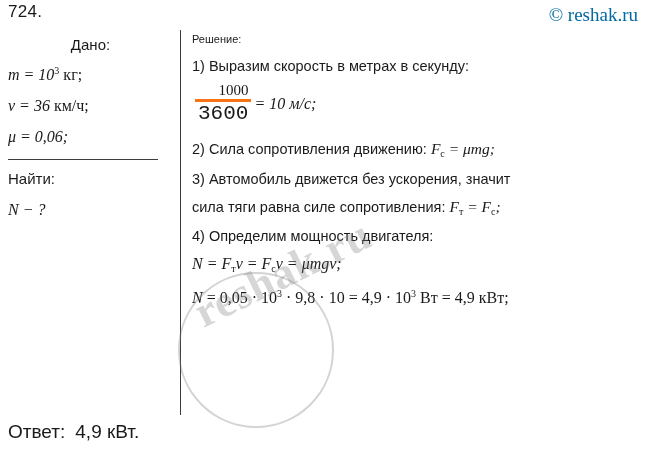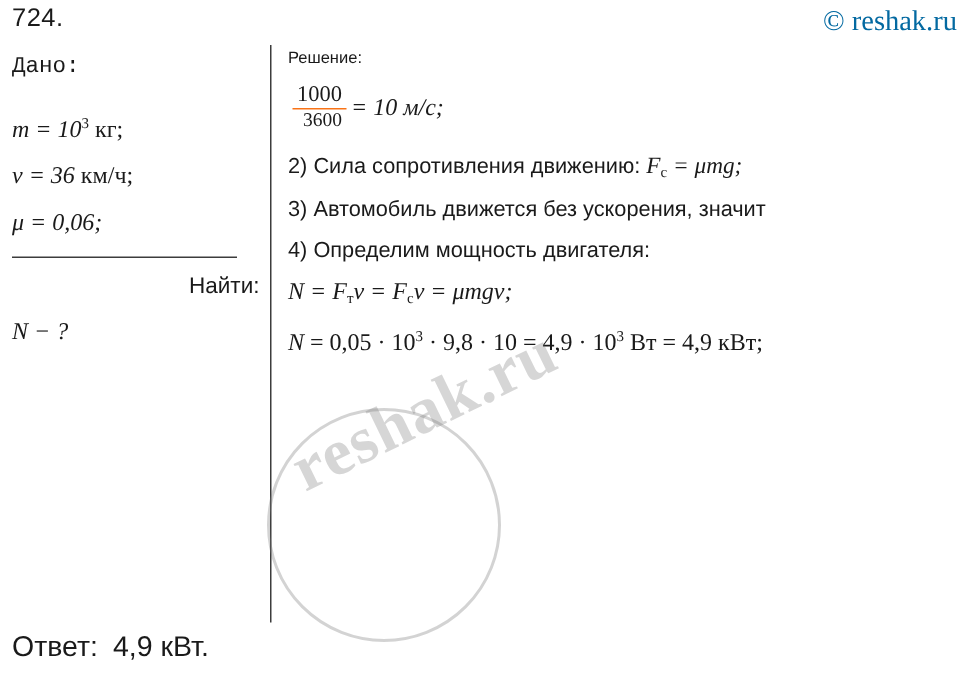--- a/index.html
+++ b/index.html
@@ -38,23 +38,24 @@
   }
 
   
   .given-col {
     position: absolute;
     left: 8px;
     top: 36px;
     width: 165px;
   }
   .given-label {
-    font-family: Liberation Mono, monospace;
+    font-family: Liberation Sans, sans-serif;
     font-size: 15px;
-    margin-bottom: 24px;
+    margin-bottom: 12px;
+    text-align: center;
   }
   .given-line {
     font-size: 16px;
     font-style: italic;
     margin-bottom: 13px;
     white-space: nowrap;
   }
   .given-line .unit {
     font-style: normal;
   }
@@ -66,21 +67,20 @@
   .given-rule {
     width: 150px;
     height: 1px;
     background: #3c3c3c;
     margin: 8px 0 10px 0;
   }
   .find-label {
     font-family: "Liberation Sans", sans-serif;
     font-size: 15px;
     margin-bottom: 14px;
-    text-align: right;
   }
   .find-line {
     font-size: 16px;
     font-style: italic;
   }
 
   
   .vsep {
     position: absolute;
     left: 180px;
@@ -148,24 +148,25 @@
     top: -1px;
   }
   .frac .top {
     display: block;
     padding: 0 3px;
     font-size: 15px;
     line-height: 1.05;
   }
   .frac .bot {
     display: block;
-    border-top: 1px solid #f97316;
+    border-top: 3px solid #f97316;
     padding: 0 3px;
-    font-size: 13px;
+    font-size: 21px;
     line-height: 1.15;
+    font-family: Liberation Mono, monospace;
   }
 
   
   .answer {
     position: absolute;
     left: 8px;
     bottom: 8px;
     font-family: "Liberation Sans", sans-serif;
     font-size: 19px;
   }
@@ -226,30 +227,35 @@
 
   <div class="find-label">Найти:</div>
   <div class="find-line">N − ?</div>
 </div>
 
 <div class="vsep"></div>
 
 <div class="solution-col">
   <div class="solution-title">Решение:</div>
 
+  <div class="step">1) Выразим скорость в метрах в секунду:</div>
   <div class="math">
     <span class="frac"><span class="top">1000</span><span class="bot">3600</span></span><span>= 10 м/с;</span>
   </div>
 
   <div class="step">
     <span>2) Сила сопротивления движению:</span>
     <span class="inline-math">F<sub>с</sub> = μmg;</span>
   </div>
 
   <div class="step">3) Автомобиль движется без ускорения, значит</div>
+  <div class="step">
+    <span>сила тяги равна силе сопротивления:</span>
+    <span class="inline-math">F<sub>т</sub> = F<sub>с</sub>;</span>
+  </div>
 
   <div class="step">4) Определим мощность двигателя:</div>
   <div class="math">
     N = F<sub>т</sub>v = F<sub>с</sub>v = μmgv;
   </div>
 
   <div class="math">
     N<span class="op"> = </span><span class="num">0,05 · 10</span><sup>3</sup><span class="num"> · 9,8 · 10 = 4,9 · 10</span><sup>3</sup><span class="unit"> Вт = 4,9 кВт;</span>
   </div>
 </div>

